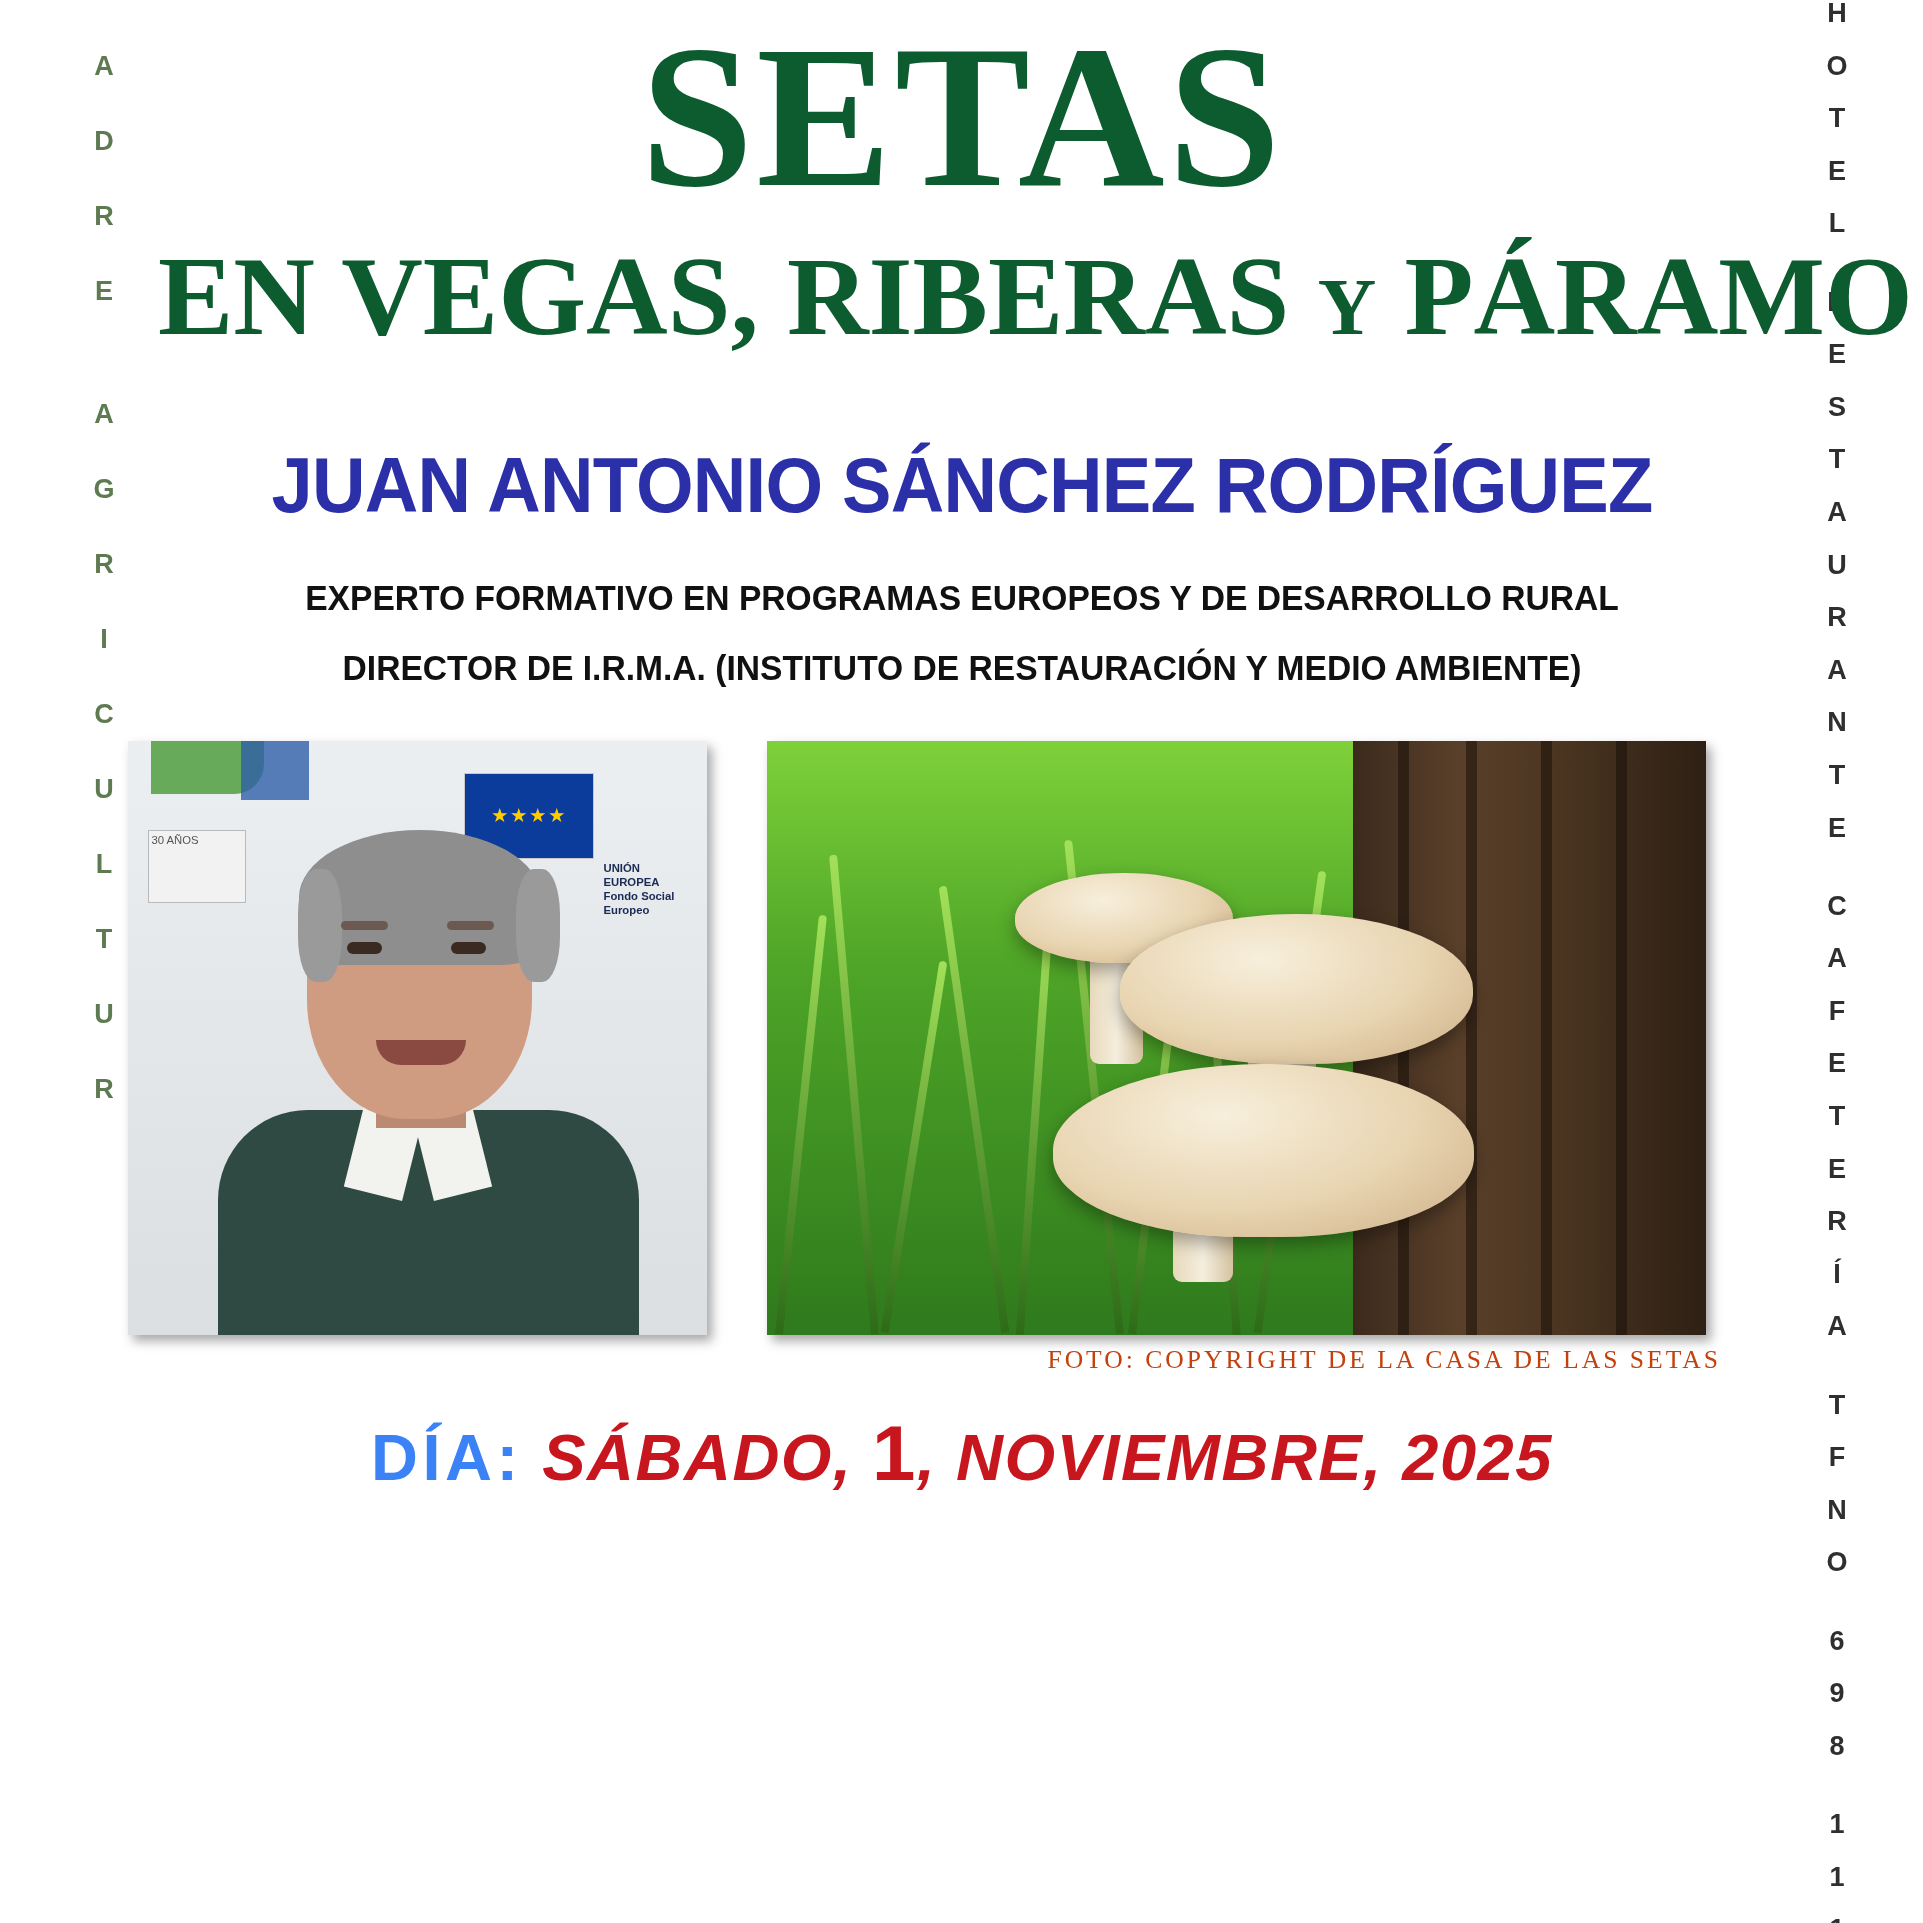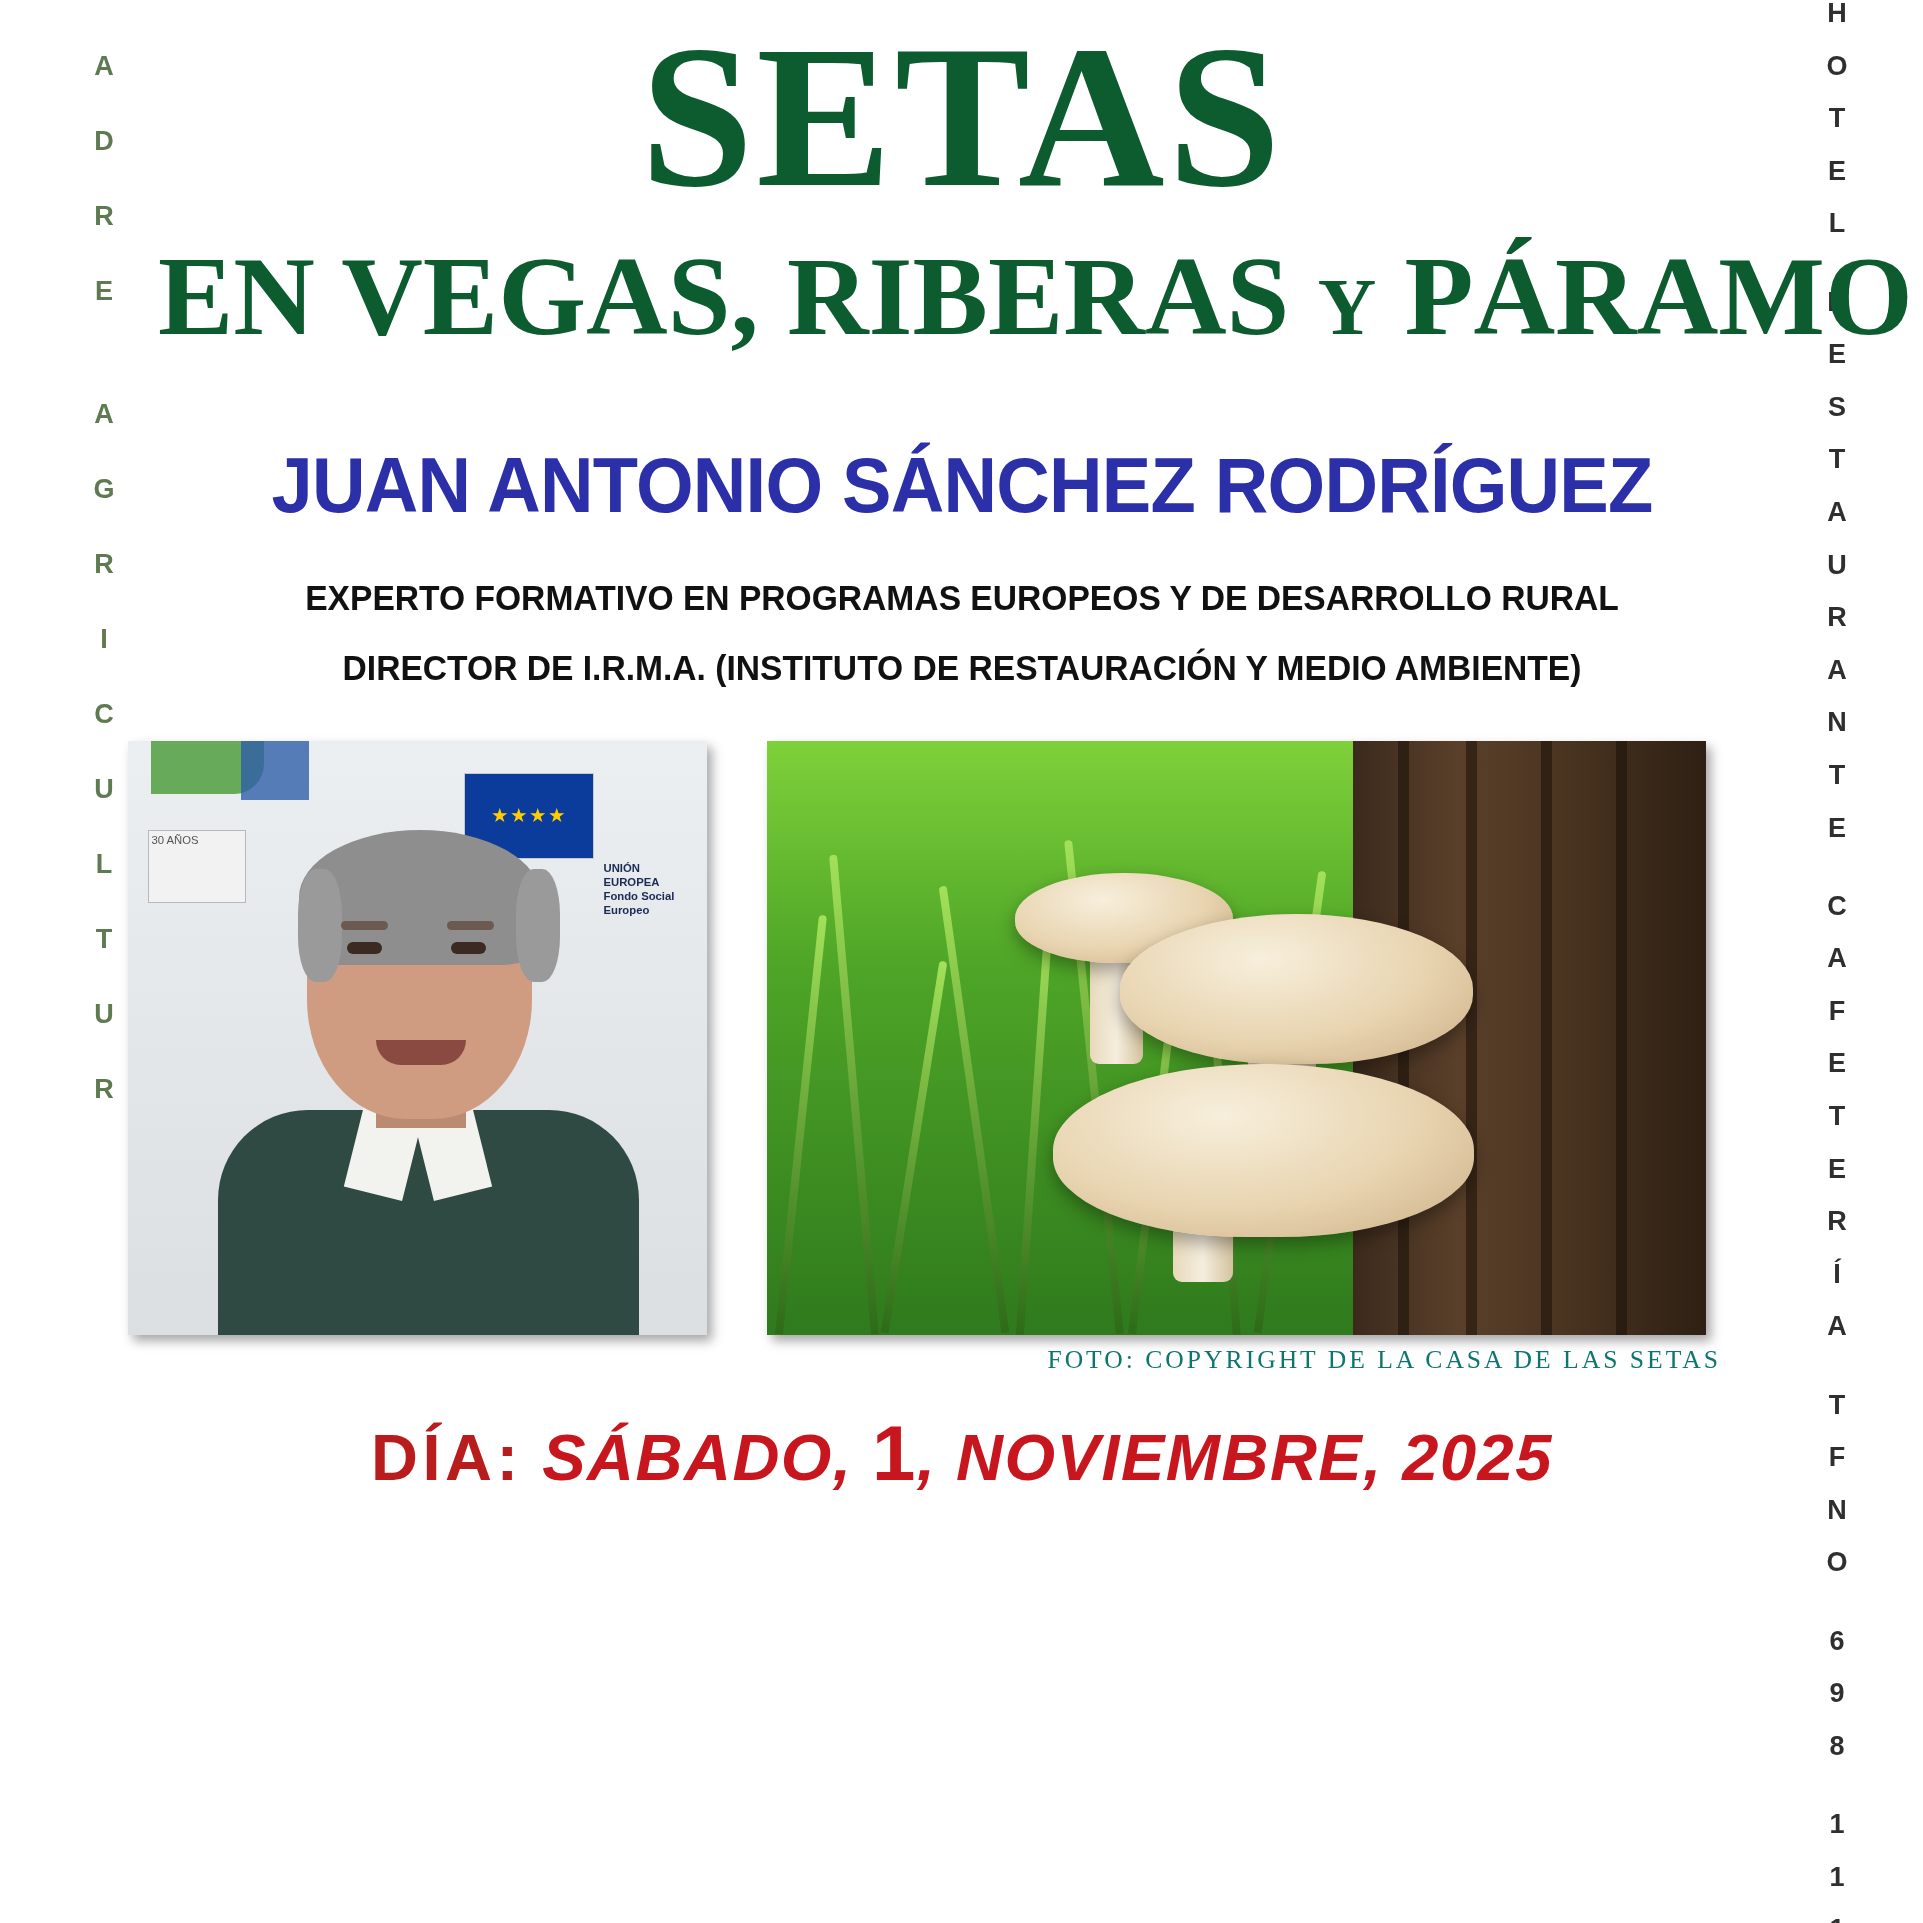--- a/index.html
+++ b/index.html
@@ -252,21 +252,21 @@
     position:absolute;
     background: linear-gradient(90deg,#e7d9bb,#f5eede,#d4c3a0);
     border-radius: 9px;
   }
 
   .foto-credit {
     text-align: right;
     font-family: "Liberation Serif", serif;
     font-size: 25.6px;
     letter-spacing: 3px;
-    color: #0f766e;
+    color: #c2410c;
     margin-top: 10.5px;
     padding-right: 45px;
   }
 
   .venue {
     text-align: center;
     font-family: "Liberation Sans", sans-serif;
     font-weight: 700;
     color: #0d5c30;
     font-size: 71px;
@@ -278,21 +278,21 @@
     text-align: center;
     font-family: "Liberation Sans", sans-serif;
     font-weight: 700;
     font-size: 65px;
     letter-spacing: 1.5px;
     margin-top: 33px;
     color: #0d5c30;
     white-space: nowrap;
   }
   .date-line .dia {
-    color: #b91c1c;
+    color: #3b82f6;
     letter-spacing: 4.5px;
     text-align: right;
   }
   .date-line .date-red {
     color: #c7161d;
     font-style: italic;
   }
   .date-line .daynum {
     color: #c7161d;
     font-size: 78px;

